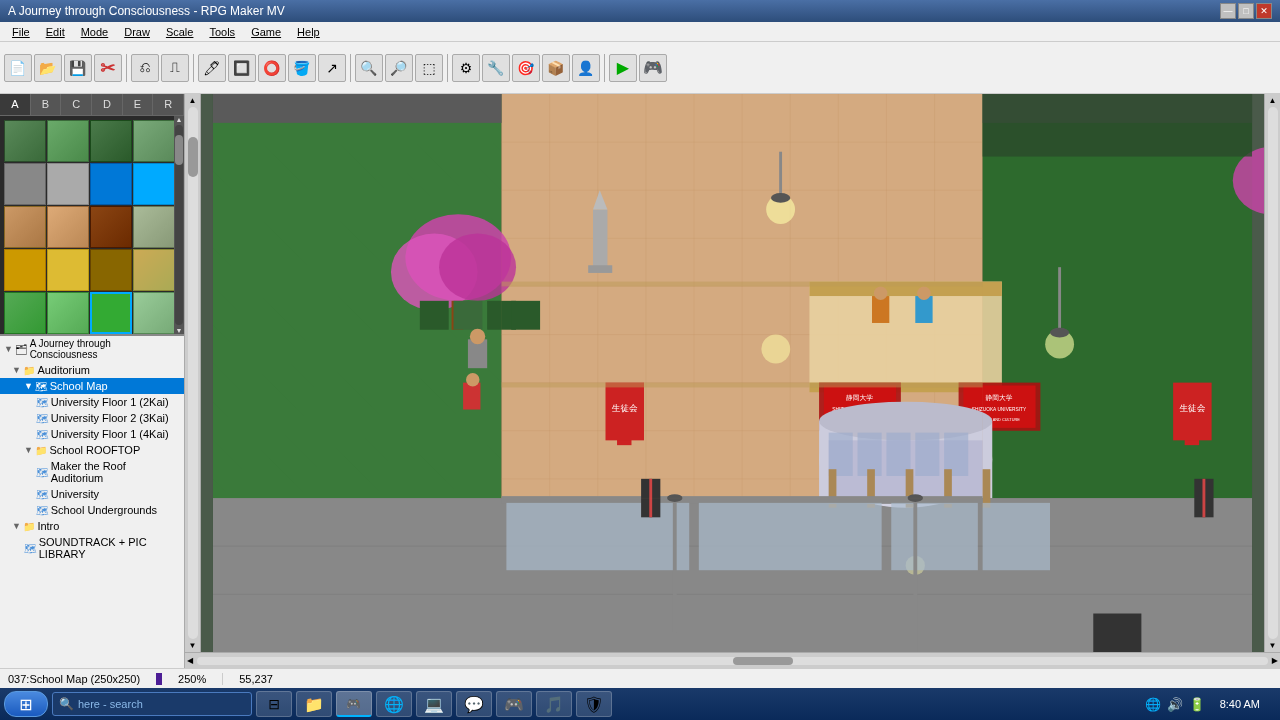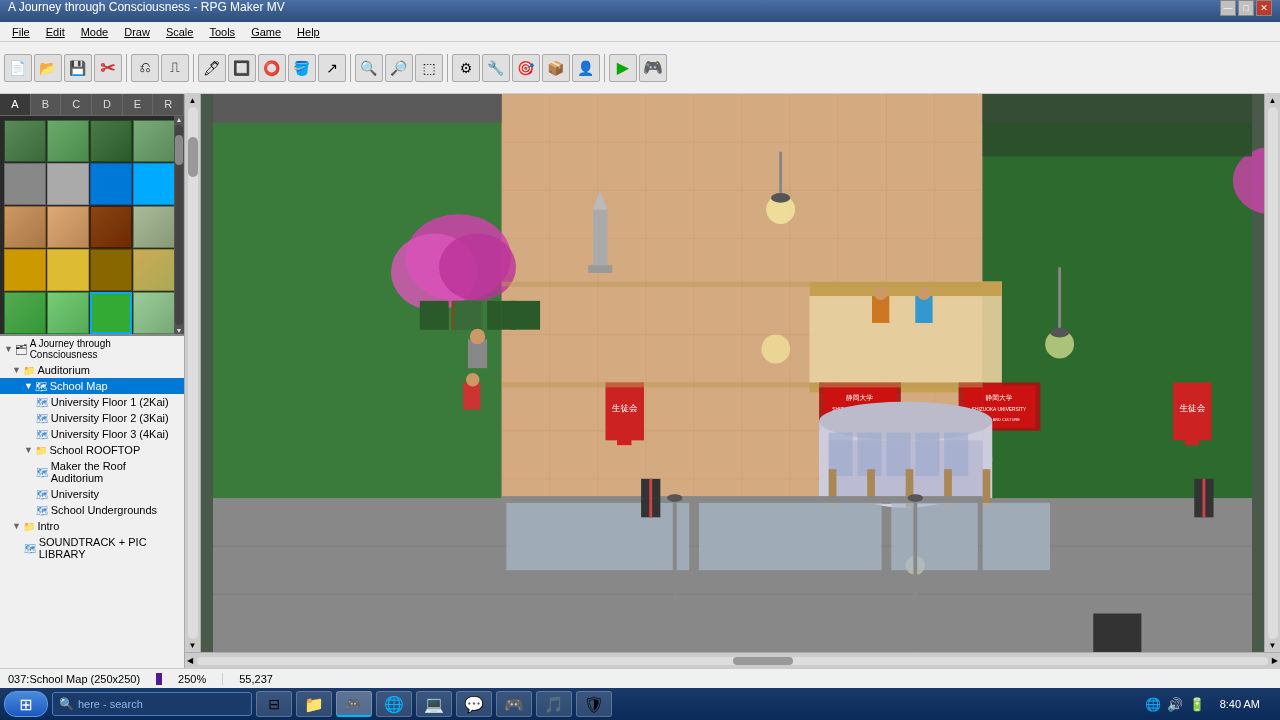--- a/index.html
+++ b/index.html
@@ -1,22 +1,22 @@
 <!DOCTYPE html>
 <html><head>
   <meta charset="utf-8">
   <style>
     * { margin: 0; padding: 0; box-sizing: border-box; }
     body { width: 1280px; height: 720px; overflow: hidden; font-family: 'Segoe UI', Arial, sans-serif; font-size: 11px; background: #c0c0c0; }
 
     
     #titlebar {
       width: 100%; height: 22px; background: linear-gradient(to bottom, #4a6fa5, #2d4d7a);
-      display: flex; align-items: flex-start; justify-content: space-between;
-      color: white; font-size: 12px; padding: 0 8px;
+      display: flex; align-items: center; justify-content: space-between;
+      color: white; font-size: 12px; padding: 8px 8px;
     }
     #titlebar-controls { display: flex; gap: 2px; }
     .titlebar-btn {
       width: 16px; height: 16px; background: #c0c0c0; border: 1px solid #888;
       display: flex; align-items: center; justify-content: center; font-size: 9px; cursor: pointer;
     }
 
     
     #menubar {
       width: 100%; height: 20px; background: #f0f0f0; border-bottom: 1px solid #ccc;
@@ -291,21 +291,21 @@
       <div class="tree-item indent3">
         <span class="map-icon">🗺</span>
         <span>University Floor 1 (2Kai)</span>
       </div>
       <div class="tree-item indent3">
         <span class="map-icon">🗺</span>
         <span>University Floor 2 (3Kai)</span>
       </div>
       <div class="tree-item indent3">
         <span class="map-icon">🗺</span>
-        <span>University Floor 3 (4Kai)</span>
+        <span>University Floor 1 (4Kai)</span>
       </div>
       <div class="tree-item indent2">
         <span class="expand-icon">▼</span>
         <span class="folder-icon">📁</span>
         <span>School ROOFTOP</span>
       </div>
       <div class="tree-item indent3">
         <span class="map-icon">🗺</span>
         <span>Maker the Roof Auditorium</span>
       </div>

